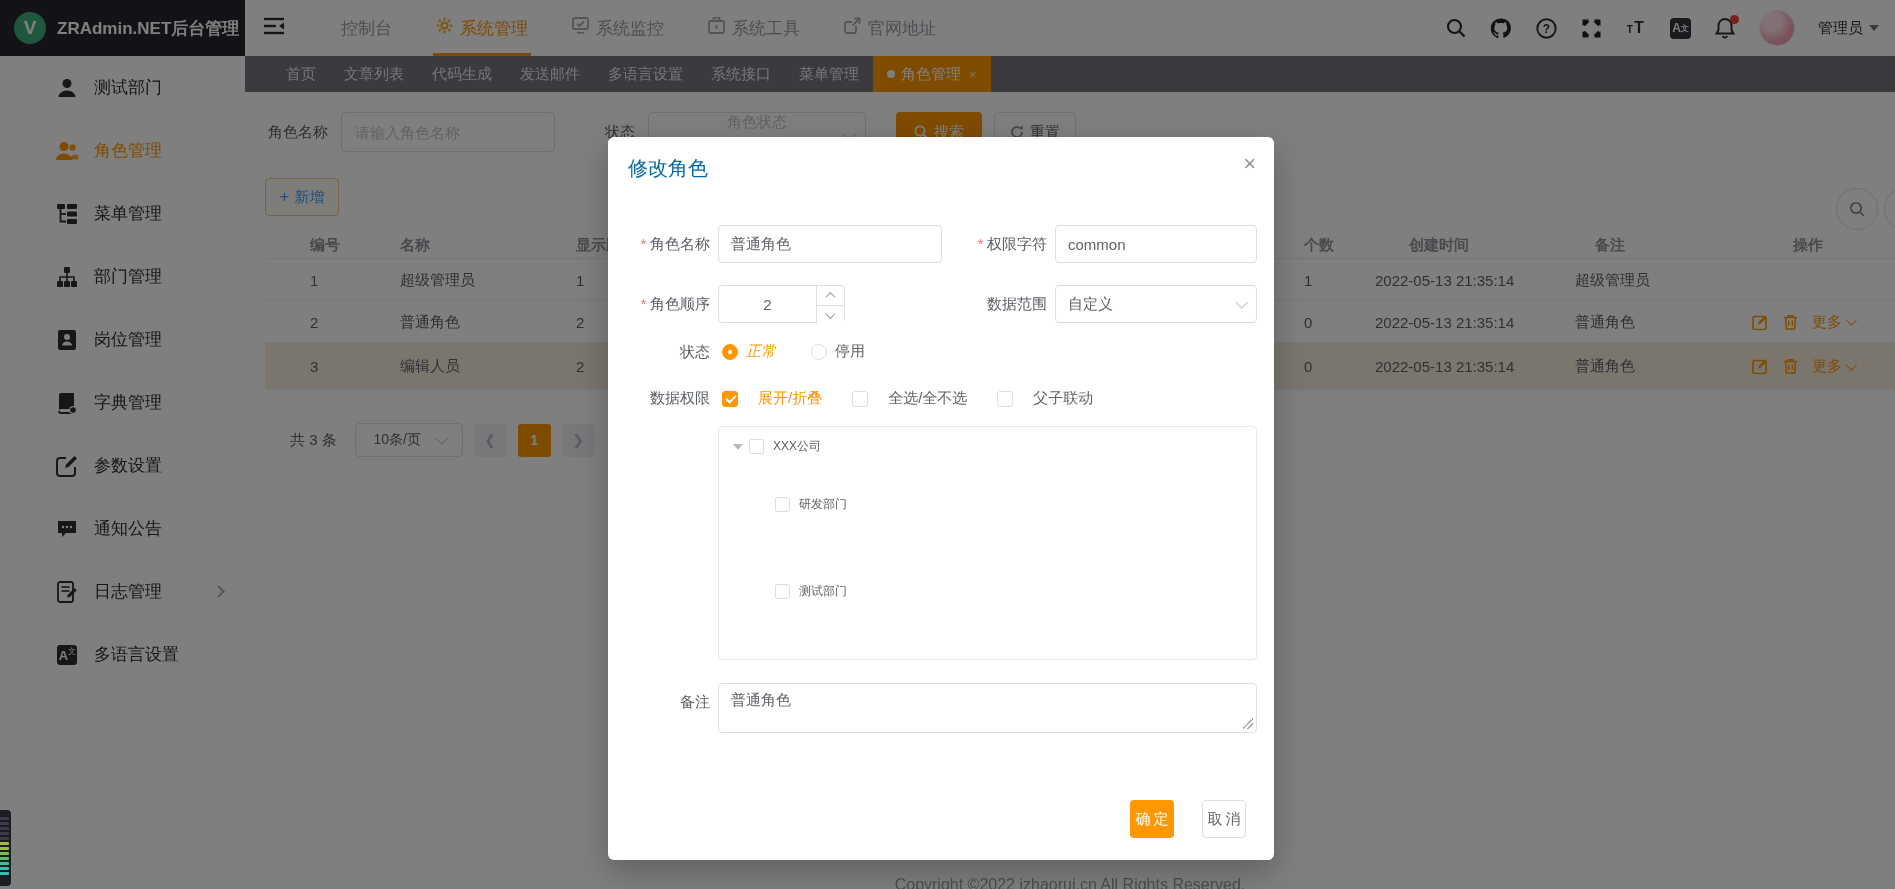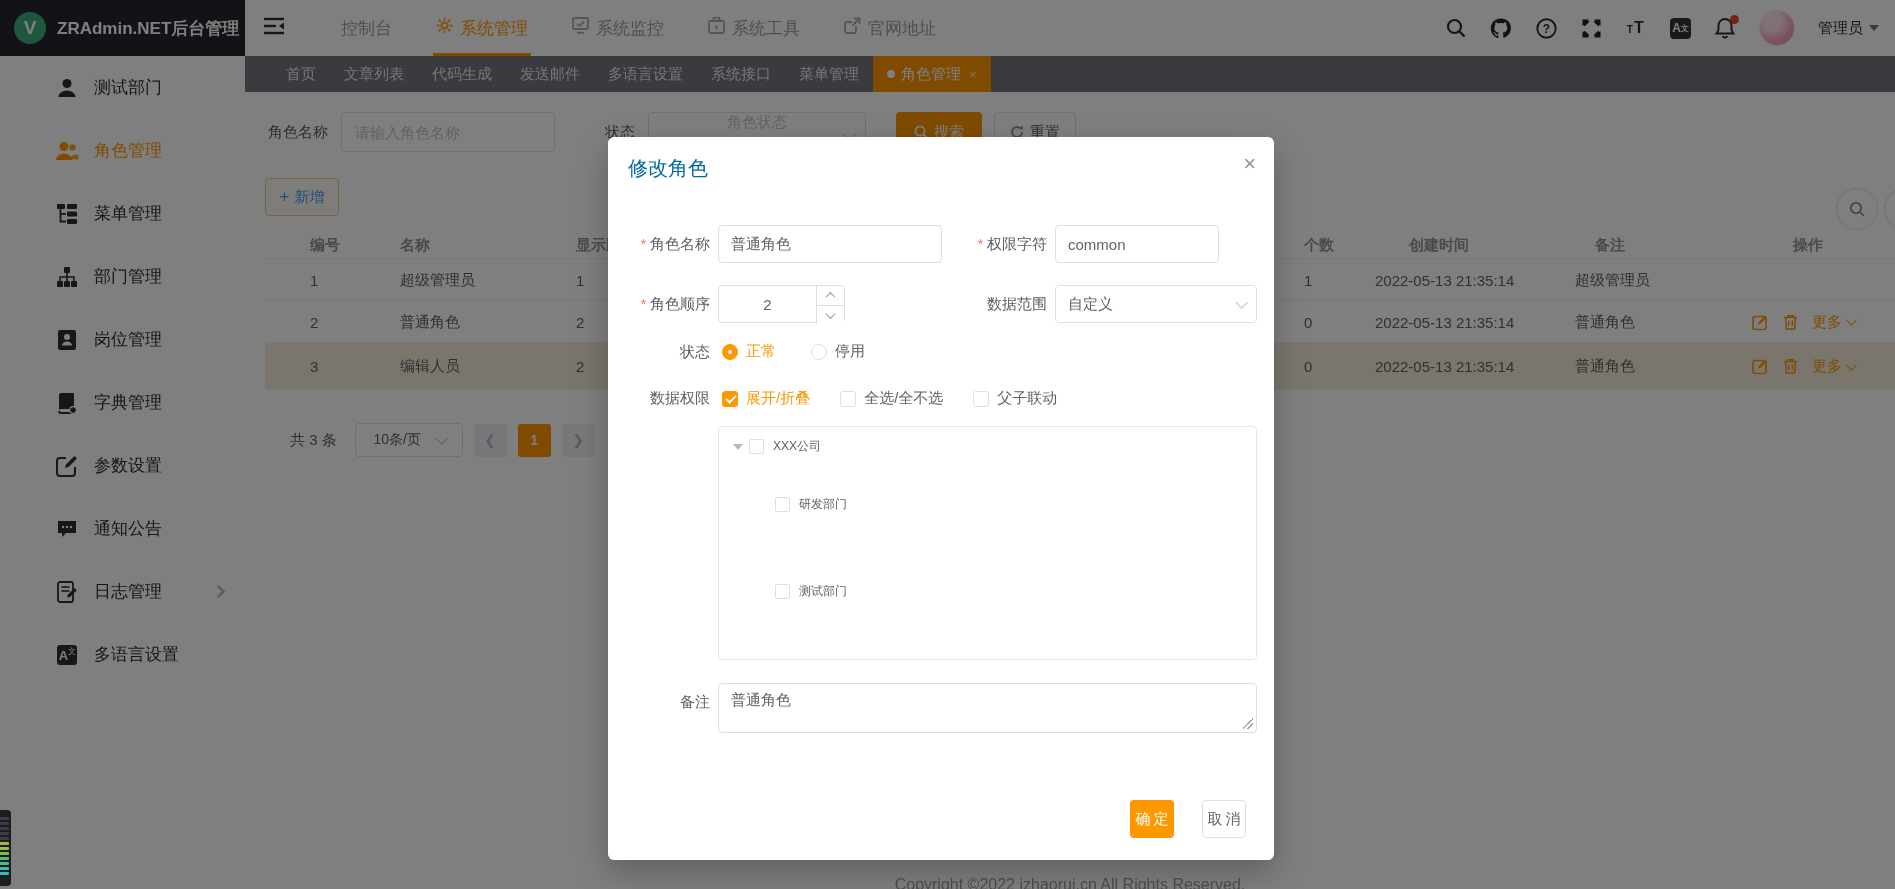--- a/index.html
+++ b/index.html
@@ -96,23 +96,23 @@
   .num-val { position:absolute; left:0; right:28px; top:0; bottom:0; display:flex; align-items:center; justify-content:center; font-size:15px; color:#606266; }
   .spin { position:absolute; right:0; width:28px; height:19px; border-left:1px solid var(--bd); display:flex; align-items:center; justify-content:center; cursor:pointer; background:#fff; border-radius:0 4px 0 0; }
   .spin.dn { top:19px; border-top:1px solid var(--bd); border-radius:0 0 4px 0; }
   .spin b { width:7px; height:7px; border-left:1.5px solid #909399; border-top:1.5px solid #909399; transform:rotate(45deg) translate(1px,1px); }
   .spin.dn b { transform:rotate(225deg) translate(1px,1px); }
   .m-select { position:absolute; left:447px; top:148px; width:202px; height:38px; border:1px solid var(--bd); border-radius:4px; display:flex; align-items:center; padding:0 12px; font-size:15px; color:#606266; cursor:pointer; }
   .radio { display:inline-flex; align-items:center; gap:8px; cursor:pointer; font-size:15px; }
   .r-dot { width:16px; height:16px; border-radius:50%; border:1px solid var(--bd); background:#fff; position:relative; }
   .radio.on .r-dot { background:var(--accent); border-color:var(--accent); }
   .radio.on .r-dot::after { content:""; position:absolute; left:5px; top:5px; width:4px; height:4px; border-radius:50%; background:#fff; }
-  .radio.on span { color:var(--accent); }
+  .radio.on span { color:var(--accent);font-style:italic; }
   .radio span { color:#606266; }
-  .check { display:inline-flex; align-items:center; gap:8px; cursor:pointer; font-size:15px; }
+  .check { display:inline-flex; align-items:center; gap:20px; cursor:pointer; font-size:15px; }
   .c-box { width:16px; height:16px; border-radius:3px; border:1px solid var(--bd); background:#fff; position:relative; }
   .check.on .c-box { background:var(--accent); border-color:var(--accent); }
   .check.on .c-box::after { content:""; position:absolute; left:4.5px; top:1.5px; width:4px; height:8px; border-right:2px solid #fff; border-bottom:2px solid #fff; transform:rotate(45deg); }
   .check.on span { color:var(--accent); }
   .check span { color:#606266; }
   .tree { position:absolute; left:110px; top:289px; width:539px; height:234px; border:1px solid #e4e7ed; border-radius:4px; overflow:hidden; }
   .tnode { position:relative; height:29px; display:flex; align-items:center; cursor:pointer; }
   .t-caret { width:0; height:0; border-top:6px solid #b4b7be; border-left:5px solid transparent; border-right:5px solid transparent; position:absolute; left:14px; top:12px; }
   .t-cb { width:15px; height:15px; border:1px solid var(--bd); border-radius:2px; background:#fff; position:absolute; }
   .t-lbl { position:absolute; font-size:12px; color:#5f6269; white-space:nowrap; }
@@ -538,21 +538,21 @@
   <i style="background:#33bcba;"></i>
 </div>
 
 <div class="abs modal">
   <div class="m-title">修改角色</div>
   <div class="m-close">×</div>
 
   <label class="m-label req" style="left:0; top:88px;">角色名称</label>
   <input class="m-input" style="left: 110px; top: 88px; width: 224px;" value="普通角色">
   <label class="m-label c2 req" style="top:88px;">权限字符</label>
-  <input class="m-input" style="left: 447px; top: 88px; width: 164px;" value="common">
+  <input class="m-input" style="left: 447px; top: 88px; width: 202px;" value="common">
 
   <label class="m-label req" style="left:0; top:148px;">角色顺序</label>
   <div class="num-wrap">
     <div class="num-val">2</div>
     <div class="spin up" style="top:0;">
         <b></b>
       </div>
     <div class="spin dn">
         <b></b>
       </div>

